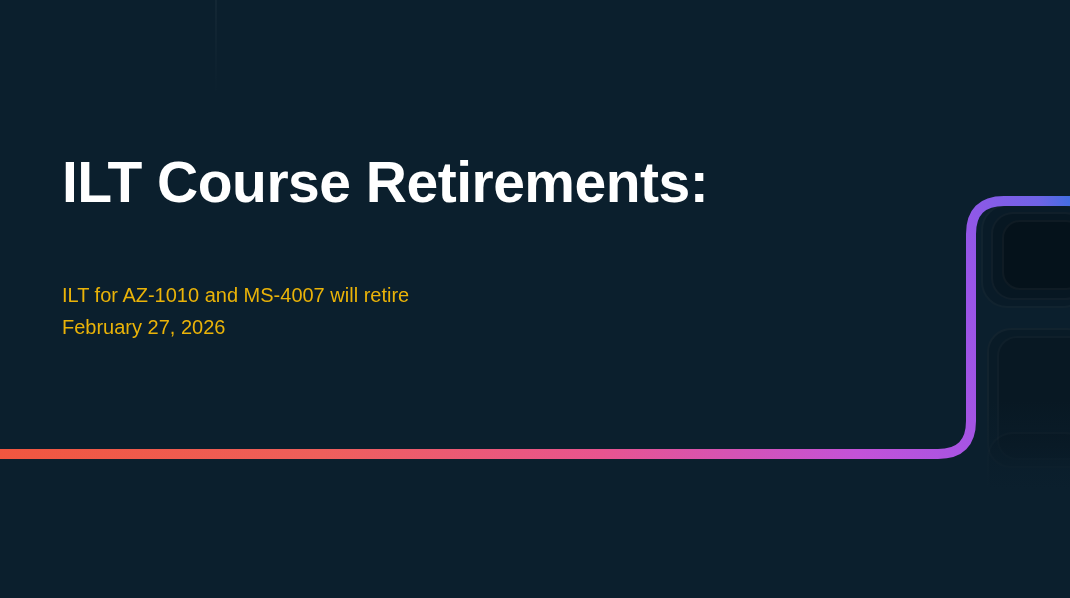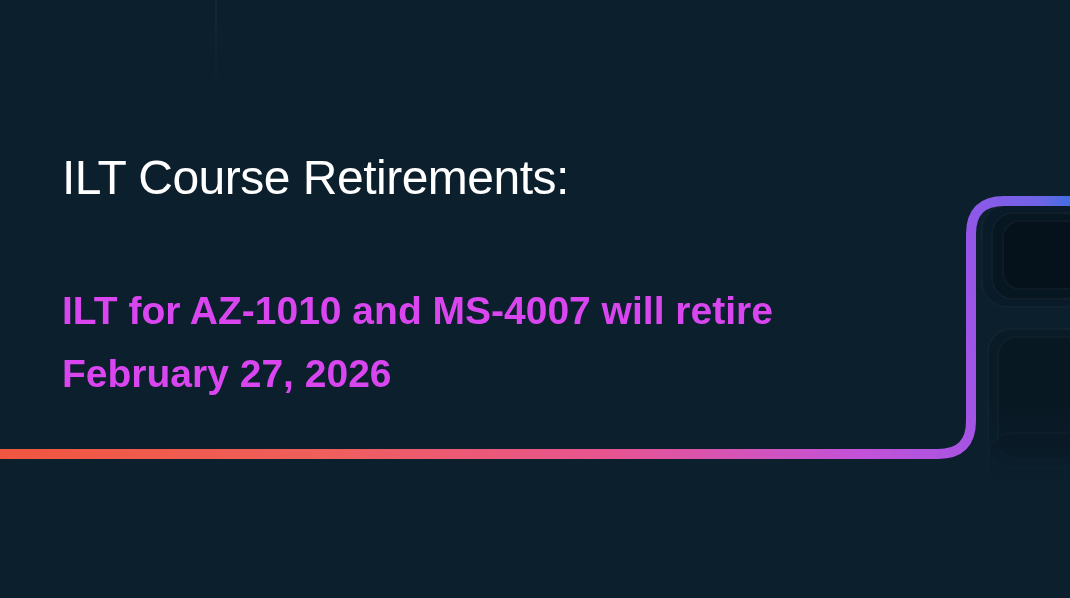--- a/index.html
+++ b/index.html
@@ -81,34 +81,34 @@
     width: 1070px;
     height: 598px;
     pointer-events: none;
   }
 
   
   .title {
     position: absolute;
     left: 62px;
     top: 152px;
-    font-size: 48px;
-    font-weight: 400;
+    font-size: 57px;
+    font-weight: 700;
     letter-spacing: -0.5px;
     color: #ffffff;
     line-height: 1.08;
     white-space: nowrap;
   }
   .subtitle {
     position: absolute;
     left: 62px;
     top: 279px;
-    font-size: 39px;
-    font-weight: 700;
-    color: #d946ef;
+    font-size: 20px;
+    font-weight: 400;
+    color: #eab308;
     line-height: 1.62;
     white-space: pre-line;
   }
 </style>
 </head>
 <body>
 
 <div id="stage">
 
   <div class="faint-vline"></div>

